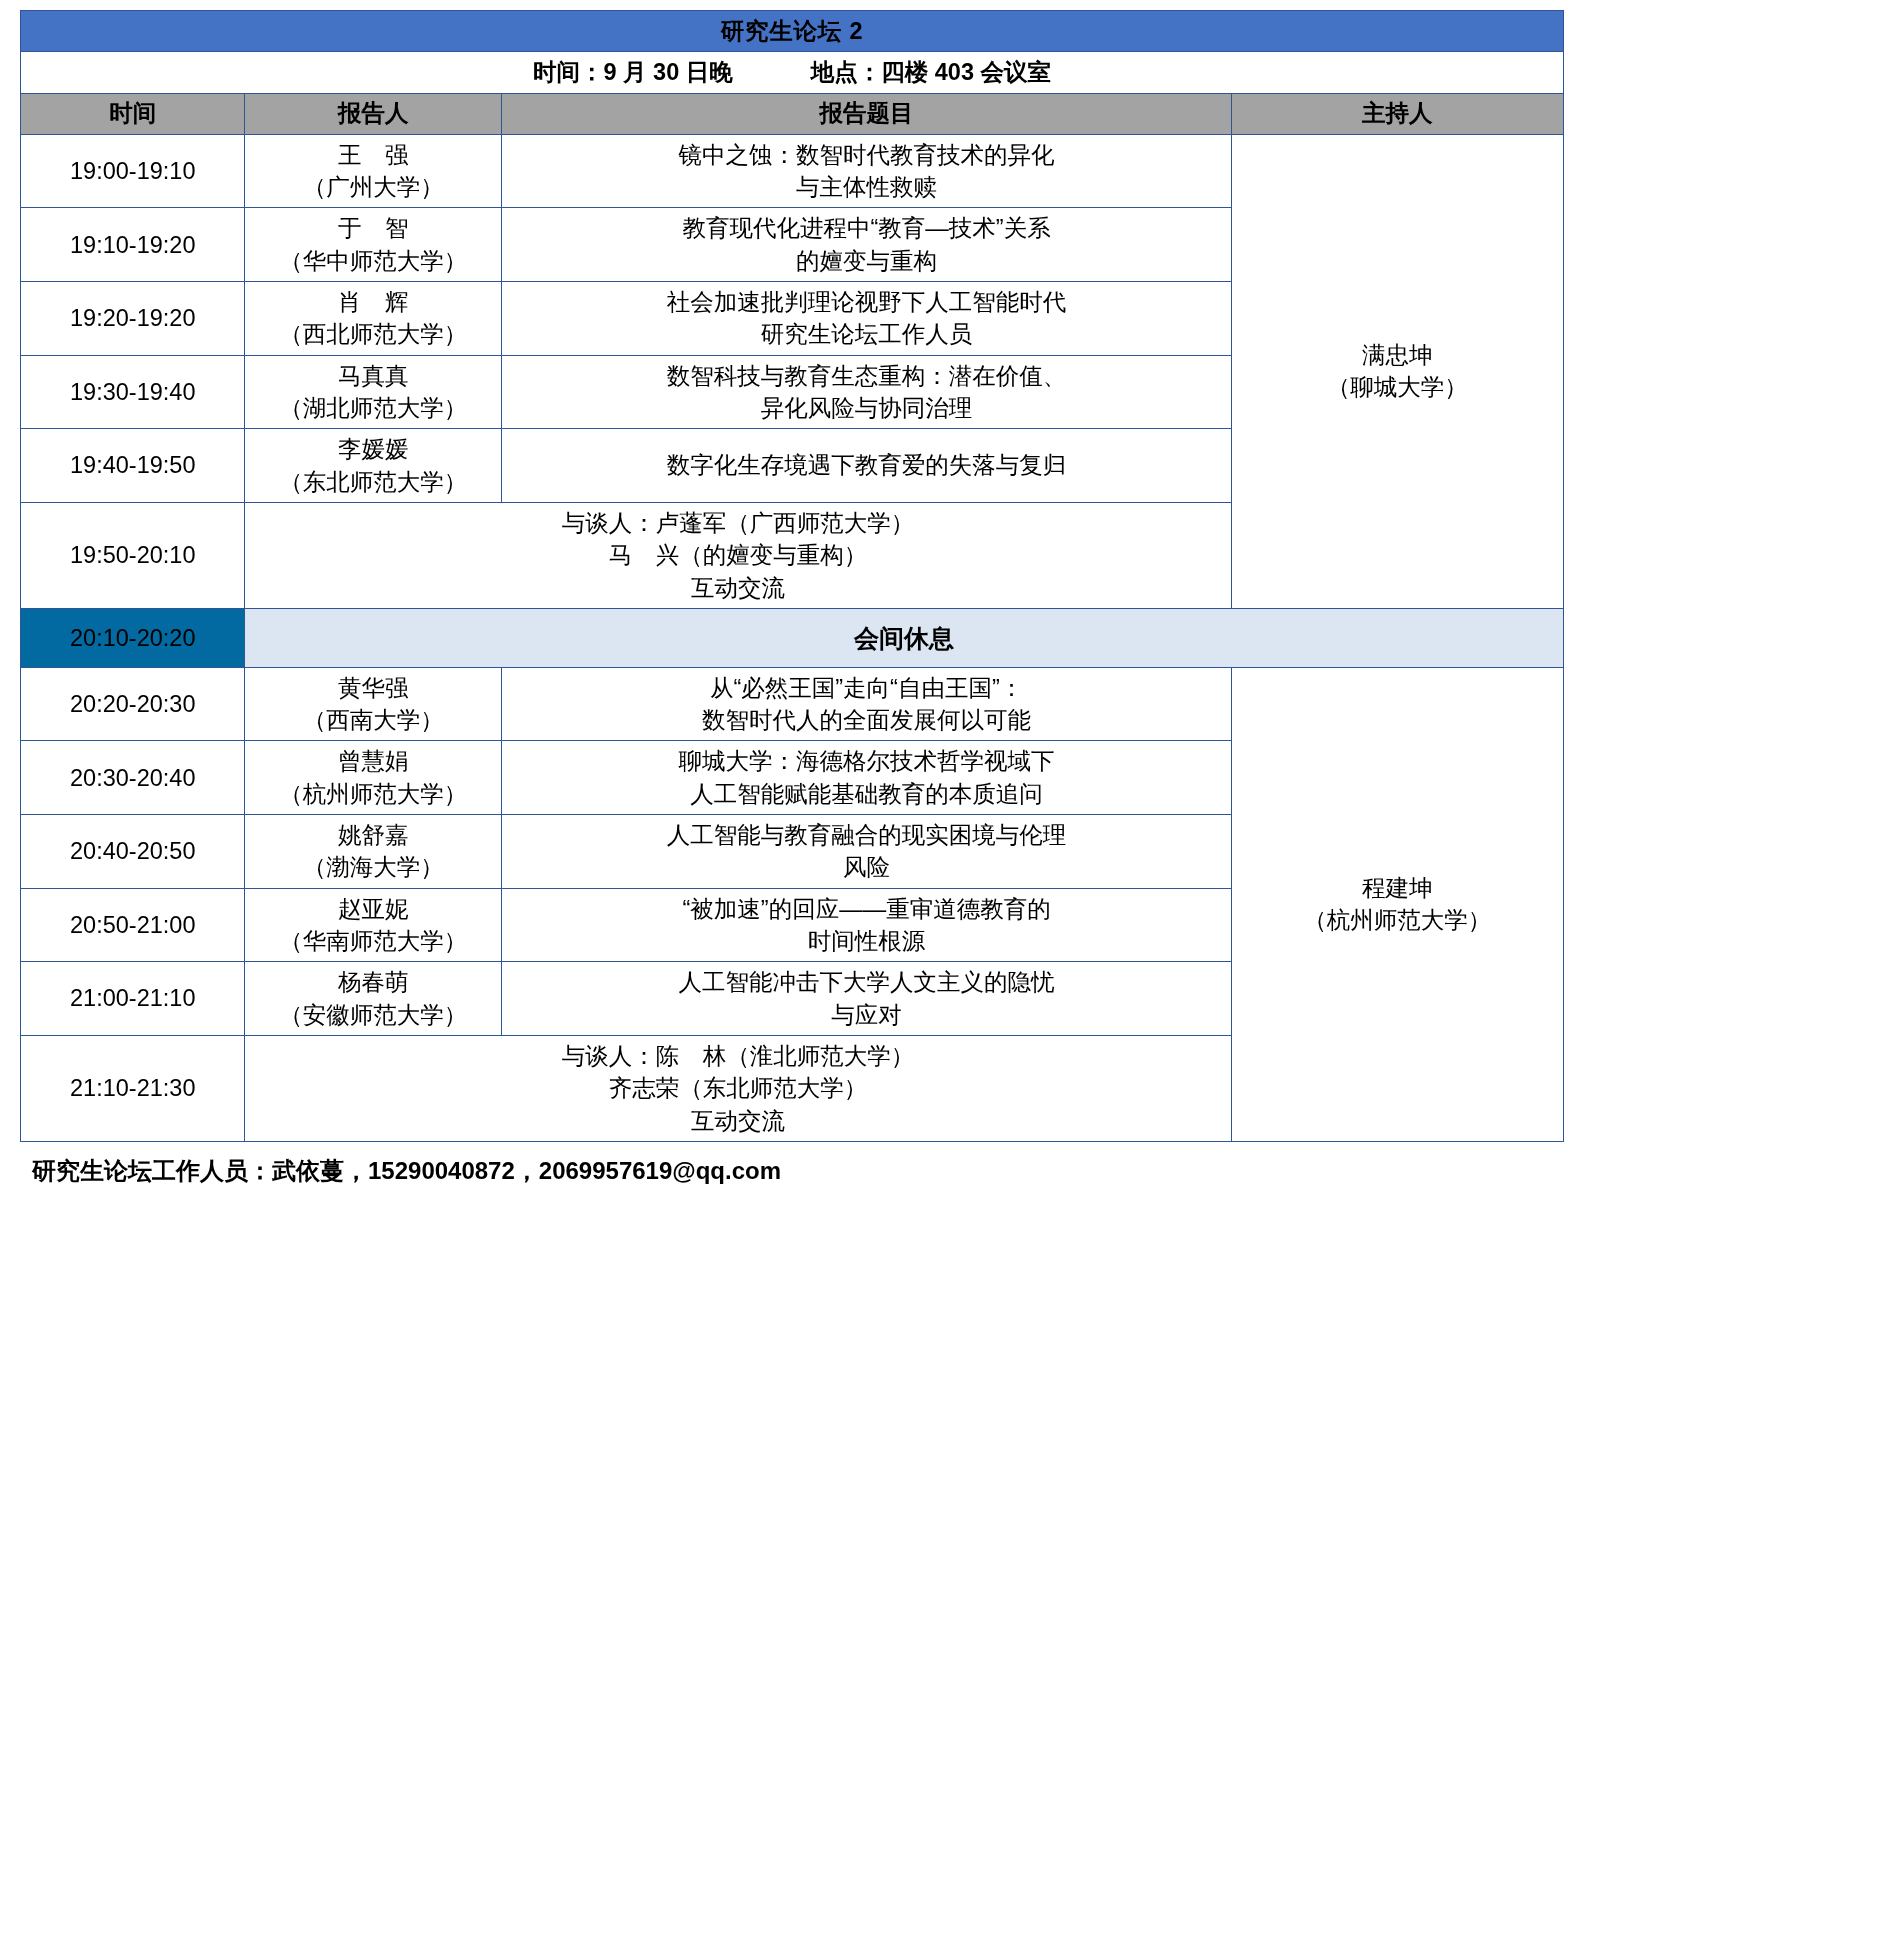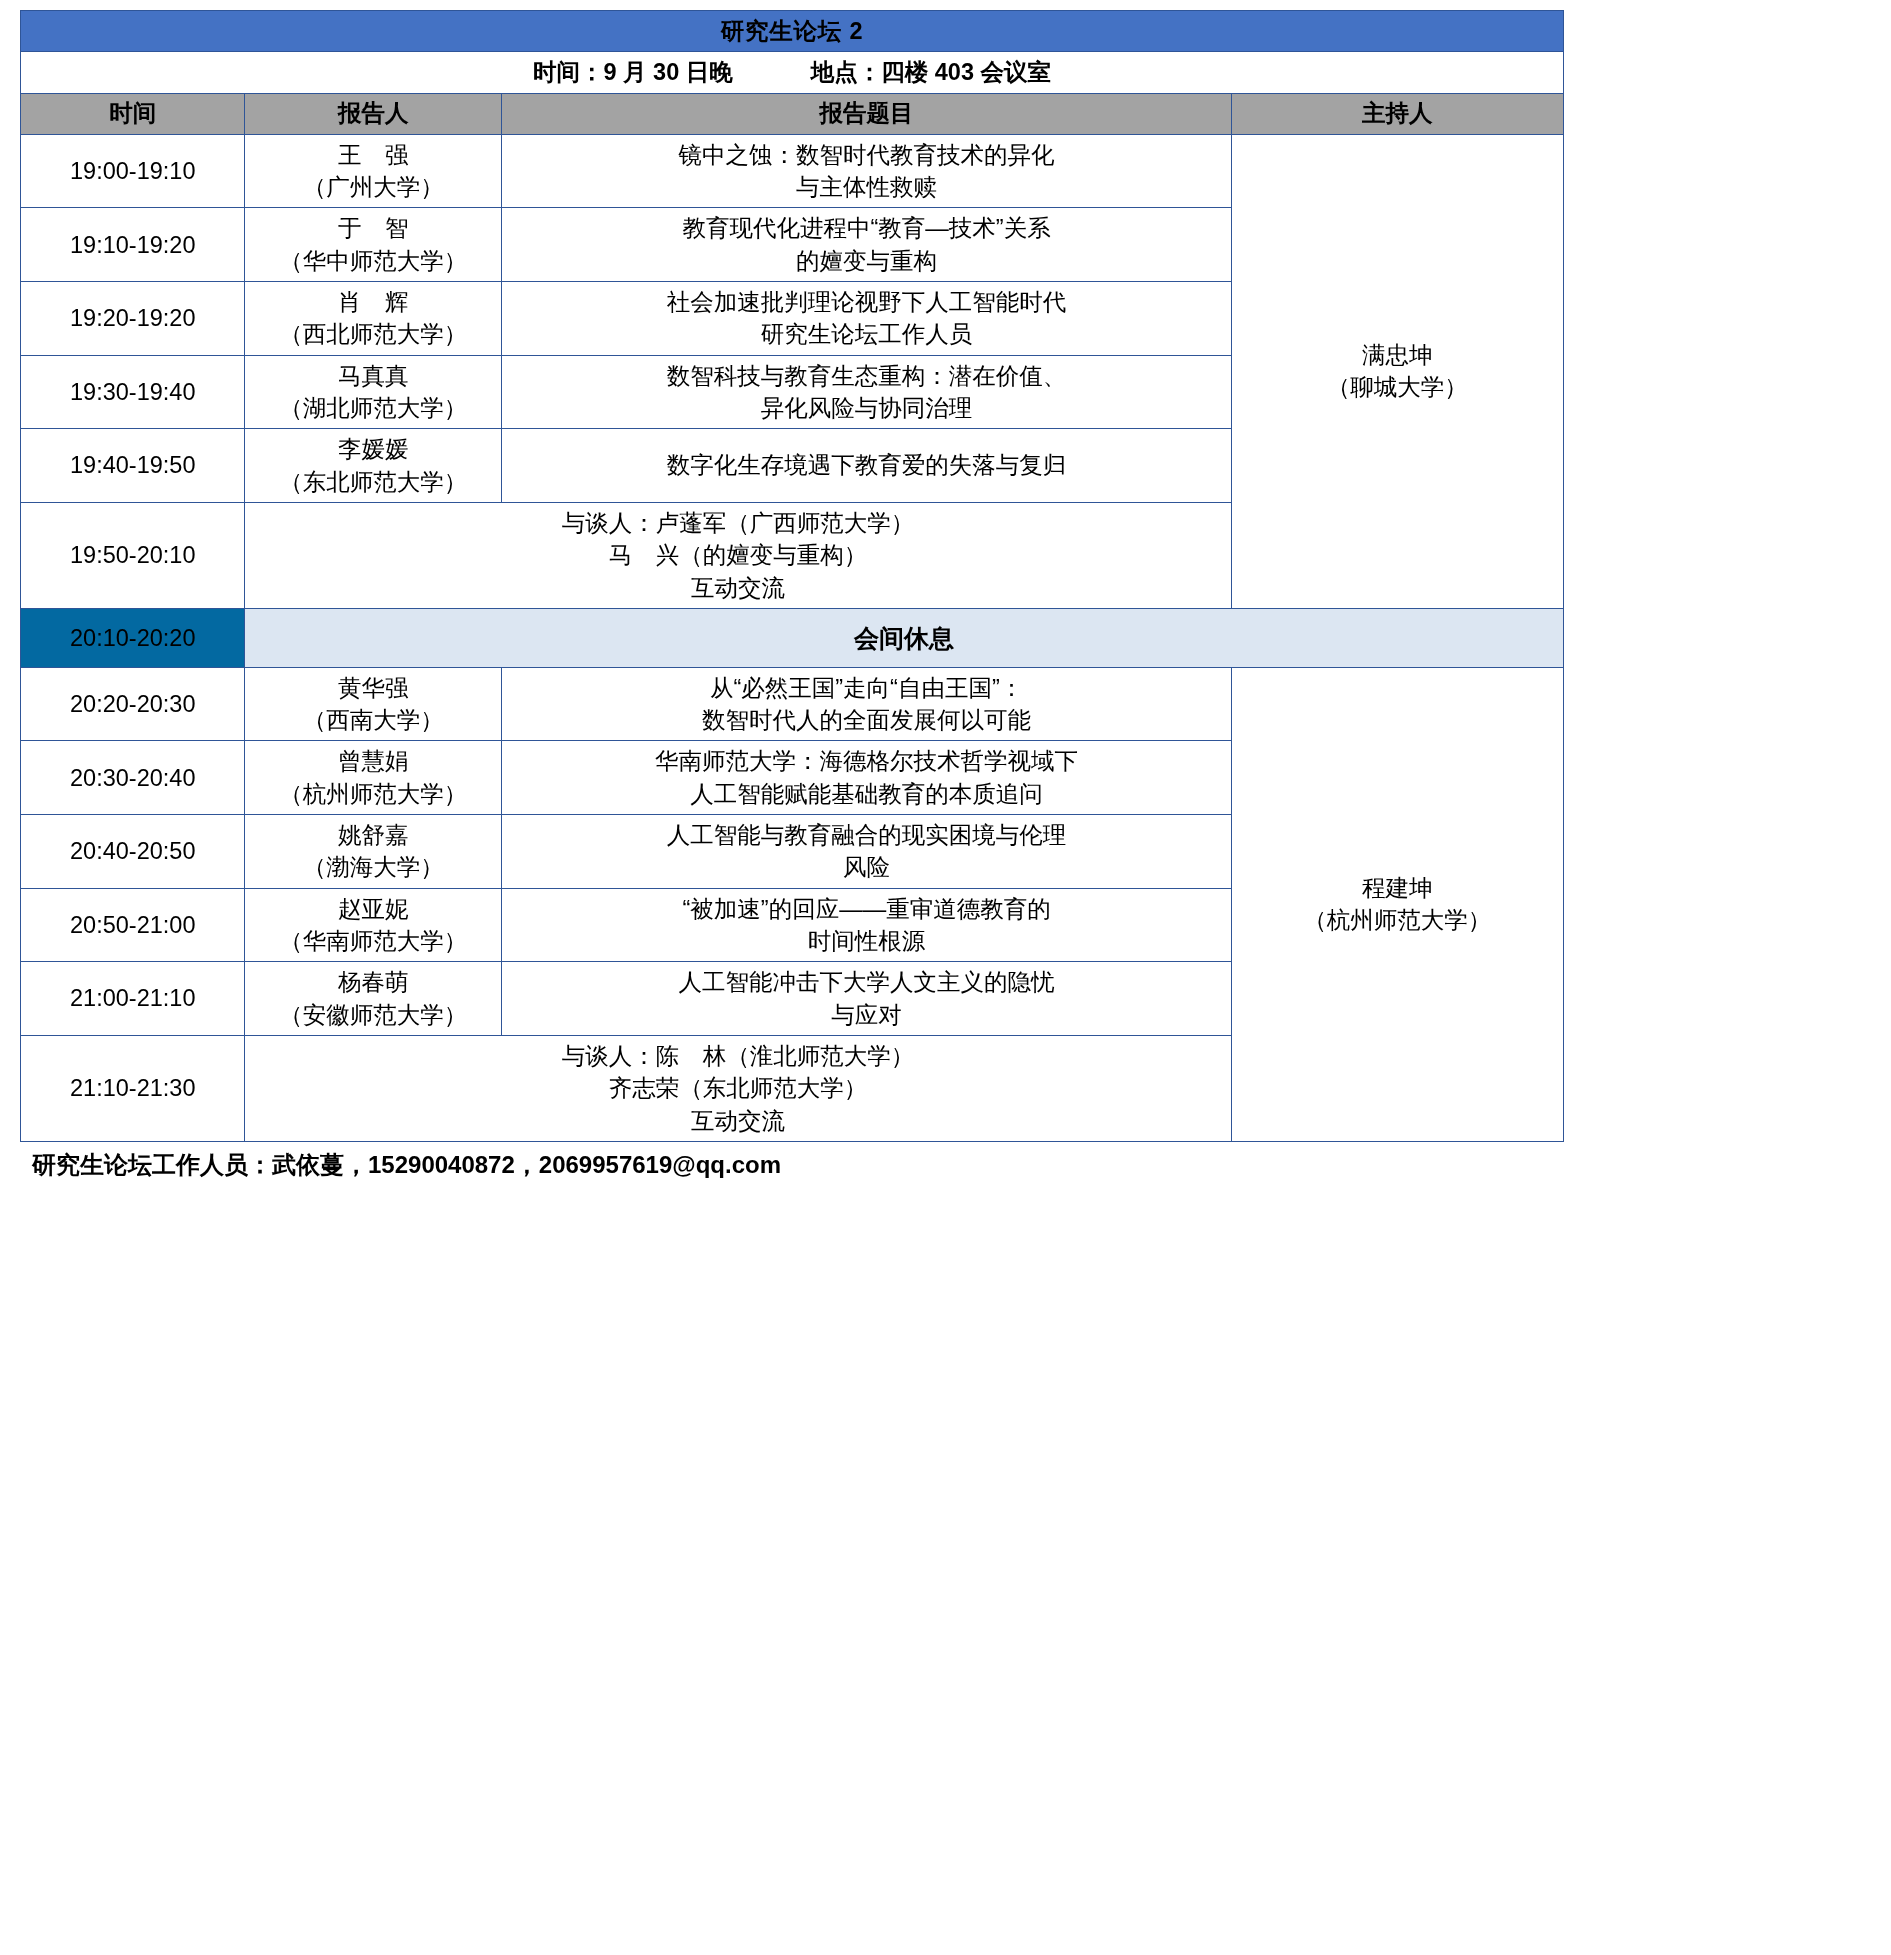--- a/index.html
+++ b/index.html
@@ -81,21 +81,21 @@
     text-align: center;
     line-height: 1.5;
   }
   .discuss span { display: block; }
   .chair-cell {
     font-size: 24px;
     line-height: 1.45;
   }
   .chair-cell span { display: block; }
   .footer {
-    margin-top: 7px;
+    margin-top: 13px;
     font-weight: bold;
     font-size: 24px;
     padding-left: 11.7px;
     color: #000000;
   }
 </style>
 </head>
 <body>
 
 <div class="page">
@@ -210,21 +210,21 @@
           <span>（杭州师范大学）</span>
         </td>
       </tr>
       <tr>
         <td>20:30-20:40</td>
         <td class="two-line">
           <span class="speaker-name">曾慧娟</span>
           <span>（杭州师范大学）</span>
         </td>
         <td class="topic two-line">
-          <span>华南师范大学：海德格尔技术哲学视域下</span>
+          <span>聊城大学：海德格尔技术哲学视域下</span>
           <span>人工智能赋能基础教育的本质追问</span>
         </td>
       </tr>
       <tr>
         <td>20:40-20:50</td>
         <td class="two-line">
           <span class="speaker-name">姚舒嘉</span>
           <span>（渤海大学）</span>
         </td>
         <td class="topic two-line">

